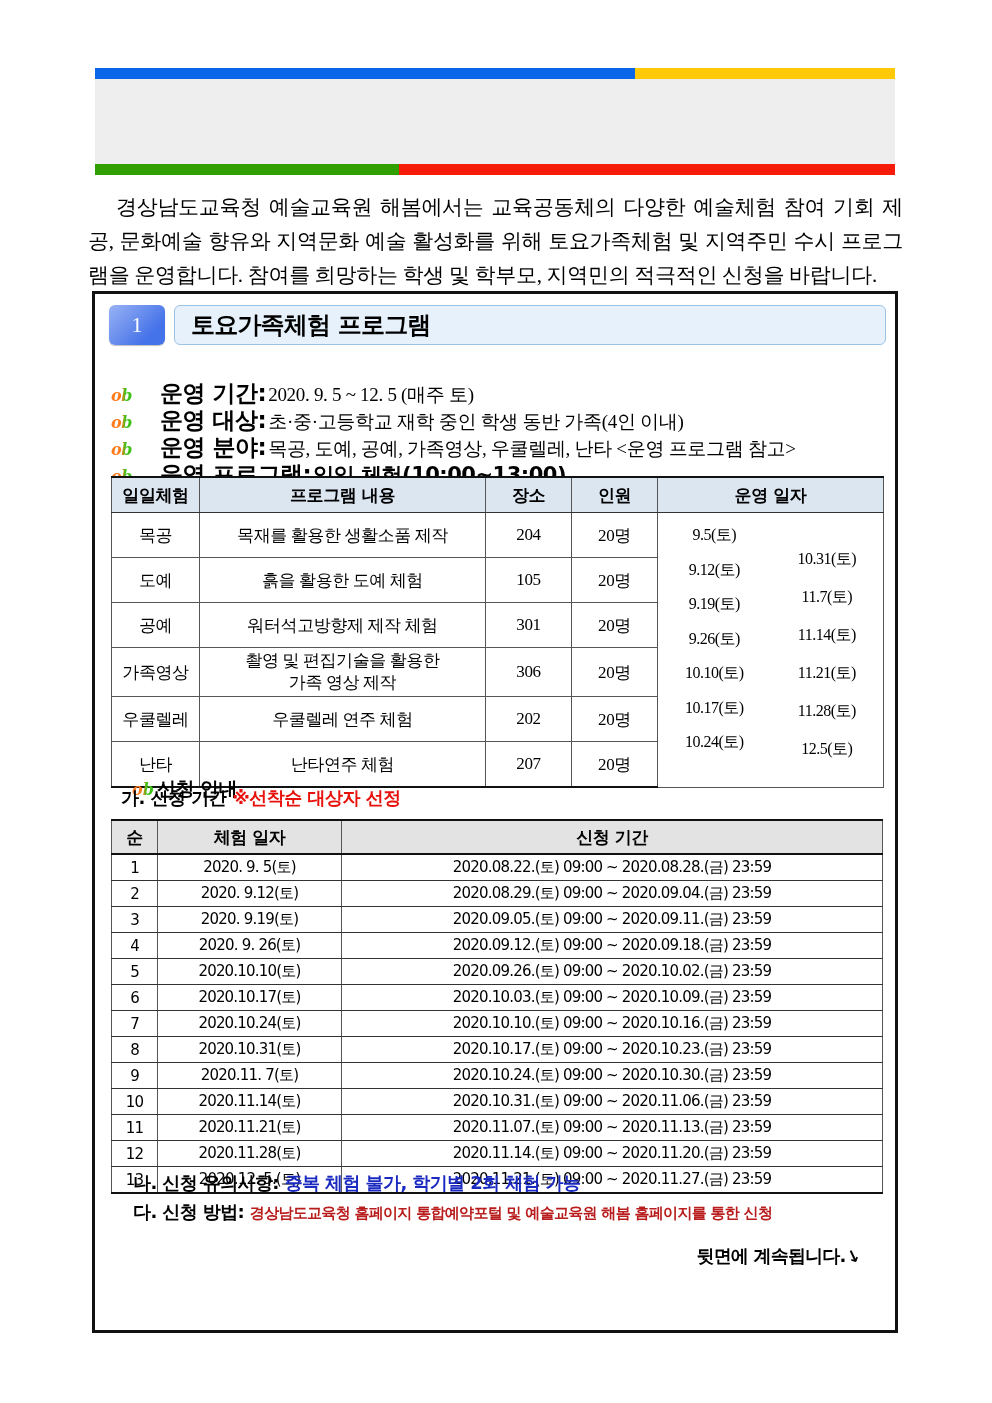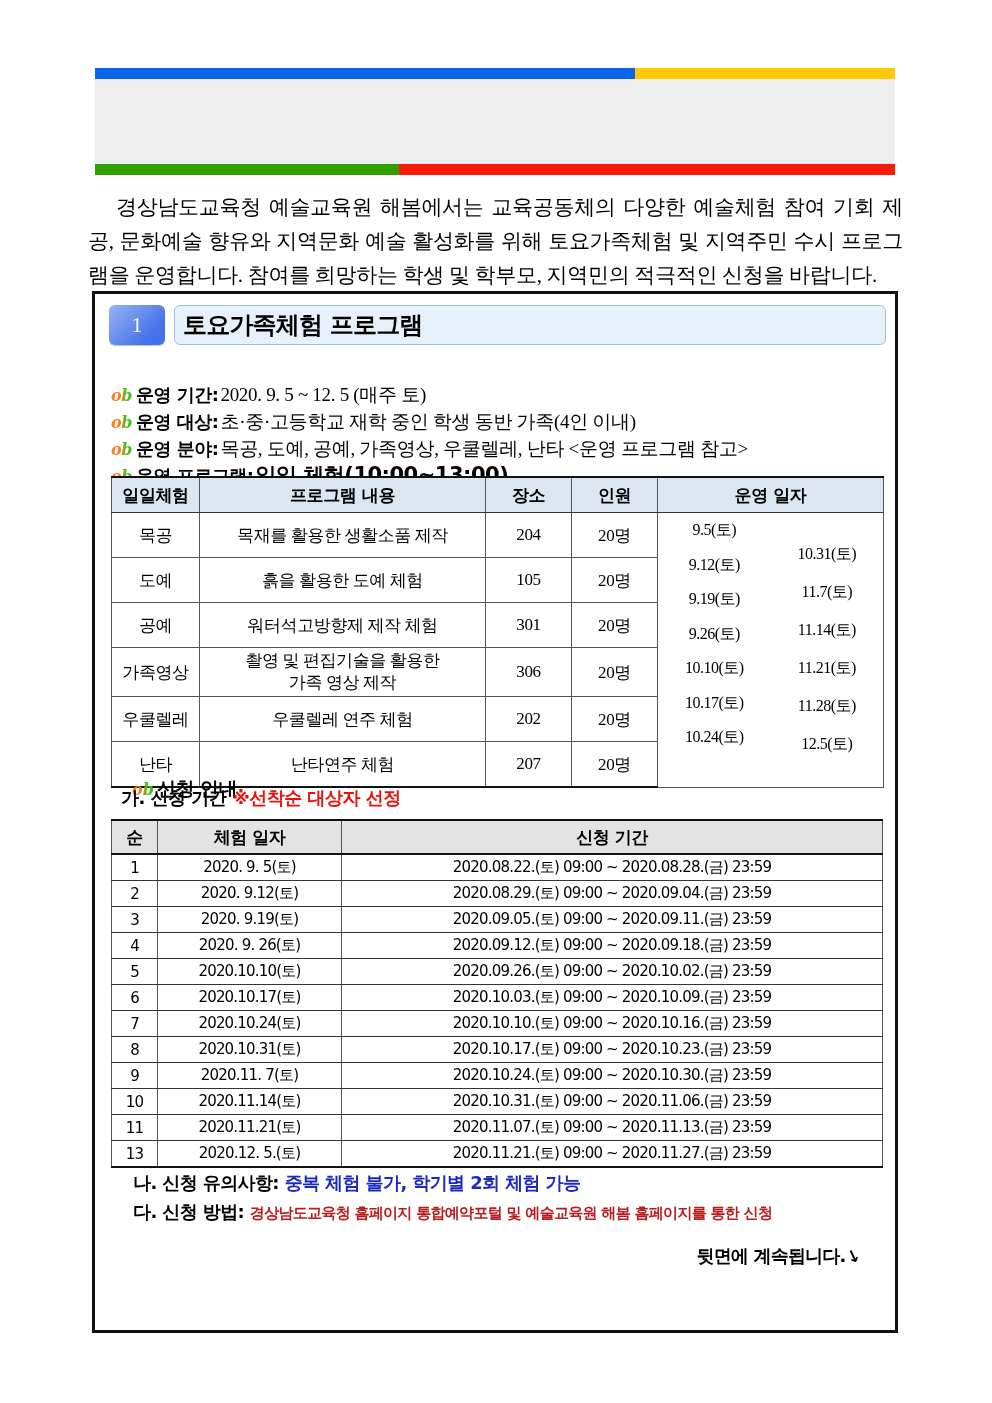--- a/index.html
+++ b/index.html
@@ -116,21 +116,21 @@
     box-shadow: 0 1px 1px rgba(0,0,0,.25);
   }
   .sec-title-box {
     flex: 1;
     margin-left: 9px;
     border: 1.5px solid #9cc3e5;
     border-radius: 6px;
     background: #e6f1fb;
     display: flex;
     align-items: center;
-    padding-left: 8px;
+    padding-left: 16px;
     box-sizing: border-box;
   }
   .sec-title-box span {
     font-family: "DejaVu Sans", "Liberation Sans", sans-serif;
     font-weight: bold;
     font-size: 24px;
     letter-spacing: -0.8px;
     color: #000;
   }
 
@@ -158,23 +158,24 @@
     background: linear-gradient(90deg, #ff7a1a 0%, #ff7a1a 42%, #3ec21a 58%, #3ec21a 100%);
     -webkit-background-clip: text;
     background-clip: text;
     color: transparent;
     line-height: 1;
     margin-top: 28px;
   }
   .blabel {
     font-weight: bold;
     font-family: "DejaVu Sans", "Liberation Sans", sans-serif;
-    font-size: 18px;
+    font-size: 23px;
     letter-spacing: -0.5px;
     margin-right: 2px;
+    margin-left: 24px;
   }
   .bval { font-size: 19px; letter-spacing: -0.3px; }
   .bval-bold {
     font-family: "DejaVu Sans", "Liberation Sans", sans-serif;
     font-weight: bold;
     font-size: 21px;
     letter-spacing: -0.5px;
   }
 
   
@@ -211,20 +212,21 @@
   .col-e { width: 226px; }
   .dates-cell {
     vertical-align: top;
     padding: 0 !important;
     position: relative;
   }
   .dates-wrap {
     display: flex;
     height: 100%;
     width: 100%;
+    padding-top: 5px;
     box-sizing: border-box;
   }
   .dcol {
     flex: 1;
     display: flex;
     flex-direction: column;
     align-items: center;
     font-size: 16px;
     letter-spacing: -0.5px;
   }
@@ -531,20 +533,25 @@
           <td>10</td>
           <td>2020.11.14(토)</td>
           <td>2020.10.31.(토) 09:00 ~ 2020.11.06.(금) 23:59</td>
         </tr>
       <tr>
           <td>11</td>
           <td>2020.11.21(토)</td>
           <td>2020.11.07.(토) 09:00 ~ 2020.11.13.(금) 23:59</td>
         </tr>
       <tr>
+          <td>12</td>
+          <td>2020.11.28(토)</td>
+          <td>2020.11.14.(토) 09:00 ~ 2020.11.20.(금) 23:59</td>
+        </tr>
+      <tr>
           <td>13</td>
           <td>2020.12. 5.(토)</td>
           <td>2020.11.21.(토) 09:00 ~ 2020.11.27.(금) 23:59</td>
         </tr>
     </tbody>
   </table>
 
   <div class="notes">
     <div class="note-line">
       <span>나. 신청 유의사항:</span>

